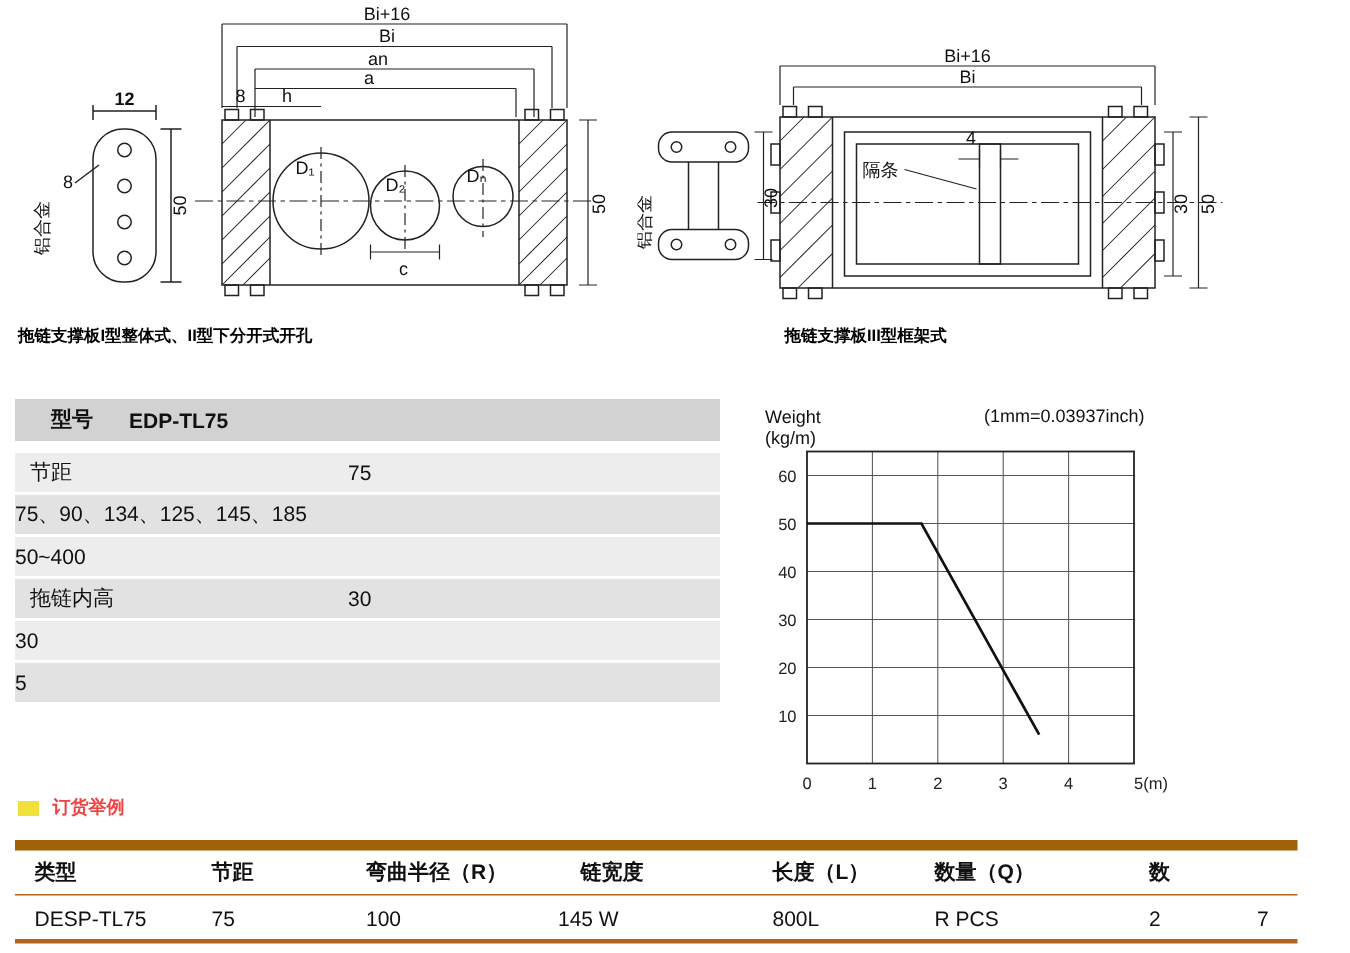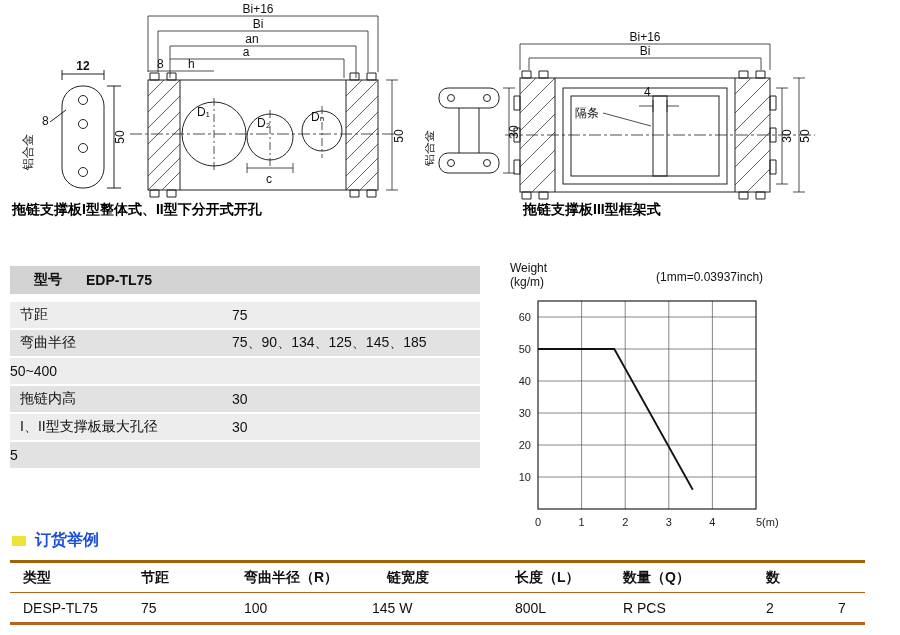--- a/index.html
+++ b/index.html
@@ -1,39 +1,39 @@
 <!DOCTYPE html>
 <html><head>
 <meta charset="utf-8">
 <style>
   html,body{margin:0;padding:0;background:#fff;}
   .page{position:relative;width:900px;height:635px;background:#ffffff;overflow:hidden;
         font-family:"Liberation Sans","DejaVu Sans",sans-serif;color:#111;}
   svg text{font-family:"Liberation Sans","DejaVu Sans",sans-serif;}
-  .caption{position:absolute;top:201px;font-weight:bold;font-size:14px;color:#000;white-space:nowrap;}
+  .caption{position:absolute;top:216px;font-weight:bold;font-size:11px;color:#000;white-space:nowrap;}
   
   .spec{position:absolute;left:10px;top:266px;width:470px;}
   .spec-header{display:flex;align-items:center;height:28px;background:#d2d2d2;
                font-weight:bold;font-size:14px;margin-bottom:8px;}
   .spec-header .lab{padding-left:24px;flex:0 0 52px;}
   .spec-row{display:flex;align-items:center;height:26px;font-size:14px;margin-bottom:2px;}
   .spec-row .lab{padding-left:10px;flex:0 0 212px;}
   .row-a{background:#ededed;}
   .row-b{background:#e2e2e2;}
   
   .chart-wrap{position:absolute;left:490px;top:253px;width:405px;height:300px;}
-  .chart-title{position:absolute;left:20px;top:8px;font-size:12px;line-height:14px;}
+  .chart-title{position:absolute;left:20px;top:18px;font-size:12px;line-height:14px;}
   .chart-note{position:absolute;left:166px;top:17px;font-size:12px;}
   #chart-svg{position:absolute;left:0;top:30px;}
   
   .order-title{position:absolute;left:12px;top:530px;display:flex;align-items:center;gap:9px;
-               font-weight:bold;font-size:16px;color:#1d4ed8;justify-content:space-between;}
+               font-weight:bold;font-size:12px;color:#ef4444;justify-content:space-between;}
   .bullet{width:14px;height:10px;background:#f0e13a;display:inline-block;}
   .order-table{position:absolute;left:10px;top:560px;width:855px;
-               border-top:3px solid #a16207;border-bottom:3px solid #b4641e;}
+               border-top:7px solid #a16207;border-bottom:3px solid #b4641e;}
   .order-row{display:flex;align-items:center;height:29px;font-size:14px;}
   .order-row.head{font-weight:bold;border-bottom:1px solid #b4641e;}
   .oc{box-sizing:border-box;padding-left:13px;white-space:nowrap;}
   .c0{flex:0 0 118px;} .c1{flex:0 0 103px;} .c2{flex:0 0 128px;} .c3{flex:0 0 143px;}
   .c4{flex:0 0 108px;} .c5{flex:0 0 143px;} .c6{flex:0 0 72px;} .c7{flex:0 0 40px;}
 </style>
 </head>
 <body>
 
 <div class="page">
@@ -136,32 +136,30 @@
   <div class="spec">
     <div class="spec-header">
       <span class="lab">型号</span>
       <span>EDP-TL75</span>
     </div>
     <div class="spec-row row-a">
       <span class="lab">节距</span>
       <span>75</span>
     </div>
     <div class="spec-row row-b">
-      <span class="lab">弯曲半径</span>
       <span>75、90、134、125、145、185</span>
     </div>
     <div class="spec-row row-a">
       <span>50~400</span>
     </div>
     <div class="spec-row row-b">
       <span class="lab">拖链内高</span>
       <span>30</span>
     </div>
     <div class="spec-row row-a">
-      <span class="lab">I、II型支撑板最大孔径</span>
       <span>30</span>
     </div>
     <div class="spec-row row-b">
       <span>5</span>
     </div>
   </div>
 
   <div class="chart-wrap">
     <div class="chart-title">
       <div>Weight</div>

